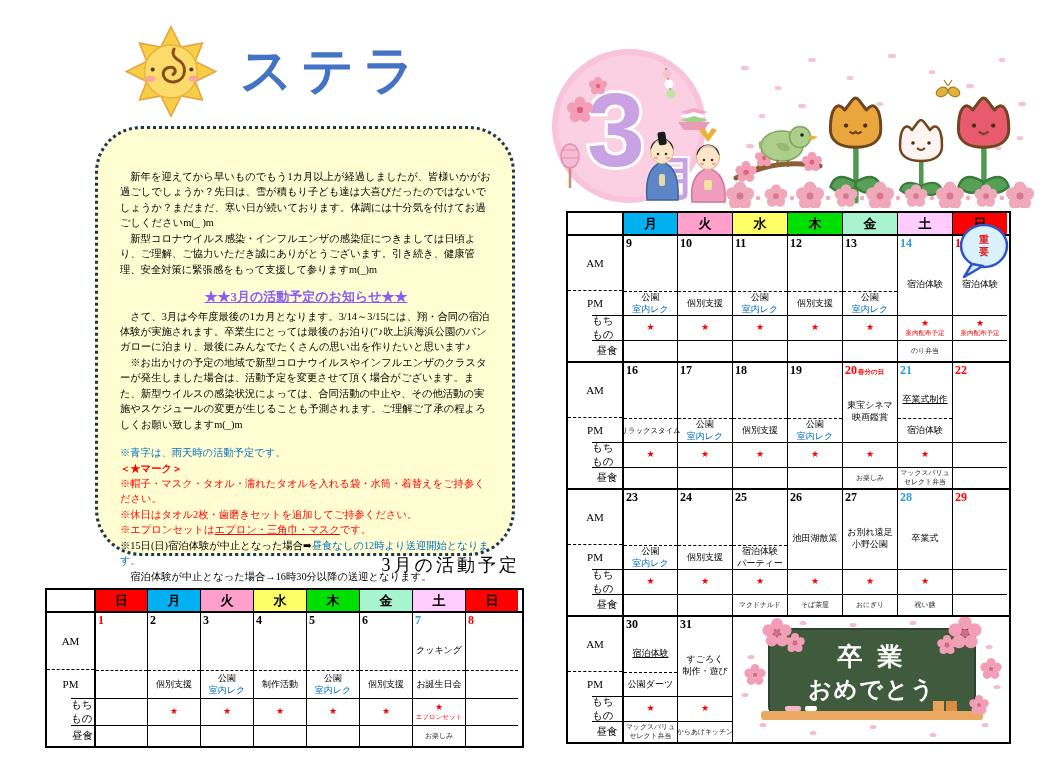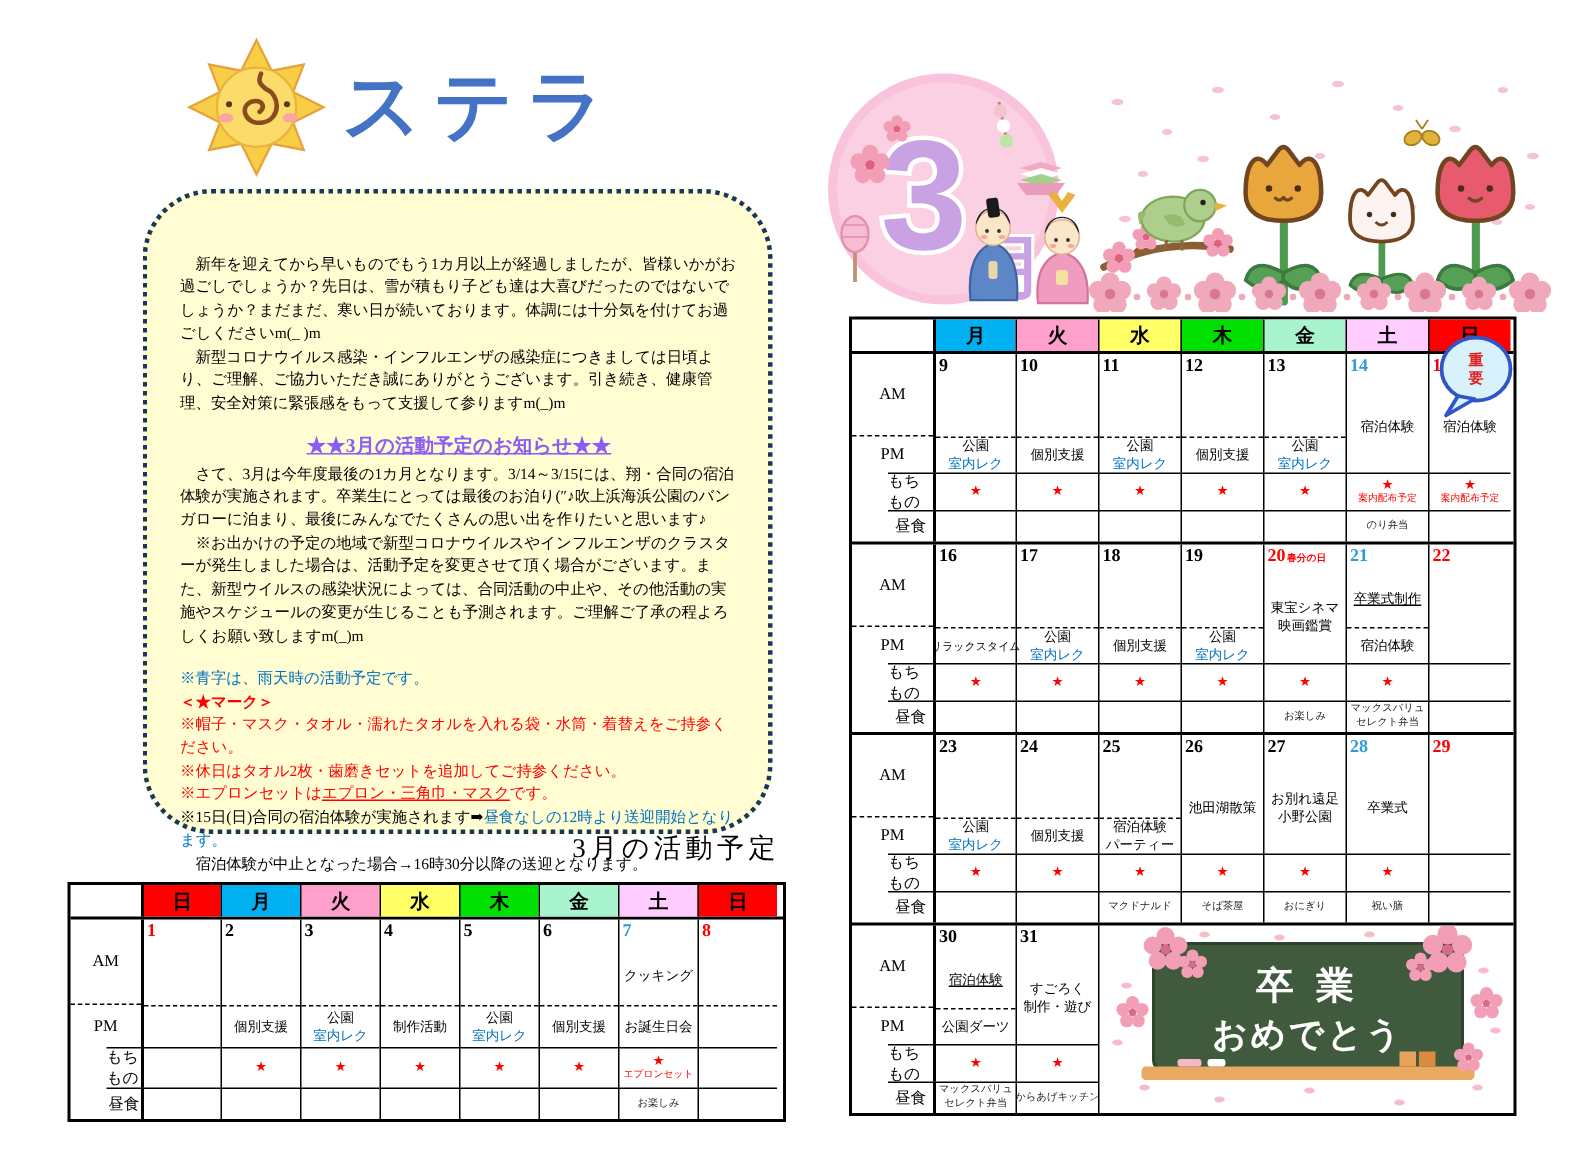--- a/index.html
+++ b/index.html
@@ -2,21 +2,21 @@
 <html><head>
 <meta charset="utf-8">
 <style>
   html,body{margin:0;padding:0;}
   body{width:1050px;height:771px;position:relative;background:#fff;overflow:hidden;
        font-family:"Liberation Serif","DejaVu Serif",serif;color:#000;}
   .abs{position:absolute;}
 
   
   #logo{left:110px;top:22px;width:122px;height:98px;}
-  #title{left:228px;top:36px;font-family:"DejaVu Sans","Liberation Sans",sans-serif;
+  #title{left:240px;top:36px;font-family:"DejaVu Sans","Liberation Sans",sans-serif;
          font-weight:bold;font-size:52px;color:#4472C4;letter-spacing:8px;}
 
   
   #letter{left:95px;top:126px;width:420px;height:430px;box-sizing:border-box;
           background:#FFFDD1;border:3px dotted #17375E;border-radius:46px;
           padding:40px 20px 8px 22px;font-size:10.3px;line-height:1.5;}
   .lp{margin:0;}
   .headline{color:#8b5cf6;font-weight:bold;text-align:center;text-decoration:underline;
             font-size:13px;margin:10px 0 2px 0;}
   .blue{color:#0070C0;}
@@ -104,21 +104,21 @@
   <div class="lp">　新年を迎えてから早いものでもう1カ月以上が経過しましたが、皆様いかがお過ごしでしょうか？先日は、雪が積もり子ども達は大喜びだったのではないでしょうか？まだまだ、寒い日が続いております。体調には十分気を付けてお過ごしくださいm(_ )m</div>
   <div class="lp">　新型コロナウイルス感染・インフルエンザの感染症につきましては日頃より、ご理解、ご協力いただき誠にありがとうございます。引き続き、健康管理、安全対策に緊張感をもって支援して参りますm(_)m</div>
   <div class="headline">★★3月の活動予定のお知らせ★★</div>
   <div class="lp">　さて、3月は今年度最後の1カ月となります。3/14～3/15には、翔・合同の宿泊体験が実施されます。卒業生にとっては最後のお泊り(″♪吹上浜海浜公園のバンガローに泊まり、最後にみんなでたくさんの思い出を作りたいと思います♪</div>
   <div class="lp">　※お出かけの予定の地域で新型コロナウイルスやインフルエンザのクラスターが発生しました場合は、活動予定を変更させて頂く場合がございます。また、新型ウイルスの感染状況によっては、合同活動の中止や、その他活動の実施やスケジュールの変更が生じることも予測されます。ご理解ご了承の程よろしくお願い致しますm(_)m</div>
   <div class="lp blue mt">※青字は、雨天時の活動予定です。</div>
   <div class="lp red bold">＜★マーク＞</div>
   <div class="lp red">※帽子・マスク・タオル・濡れたタオルを入れる袋・水筒・着替えをご持参ください。</div>
   <div class="lp red">※休日はタオル2枚・歯磨きセットを追加してご持参ください。</div>
   <div class="lp red"><span>※エプロンセットは</span><span class="uline">エプロン・三角巾・マスク</span><span>です。</span></div>
-  <div class="lp"><span>※15日(日)合同の宿泊体験が実施されます➡</span><span class="blue">昼食なしの12時より送迎開始となります。</span></div>
+  <div class="lp"><span>※15日(日)宿泊体験が中止となった場合➡</span><span class="blue">昼食なしの12時より送迎開始となります。</span></div>
   <div class="lp">　宿泊体験が中止となった場合→16時30分以降の送迎となります。</div>
   <div class="lp sig">ステラ　田中</div>
 </div>
 
 <svg id="banner" class="abs" viewBox="0 0 498 162">
   <defs>
     <g id="sak">
         <circle cx="0" cy="-5" r="3.4" fill="#F29EB6"></circle>
         <circle cx="4.8" cy="-1.5" r="3.4" fill="#F29EB6"></circle>
         <circle cx="3" cy="4.2" r="3.4" fill="#F29EB6"></circle>

